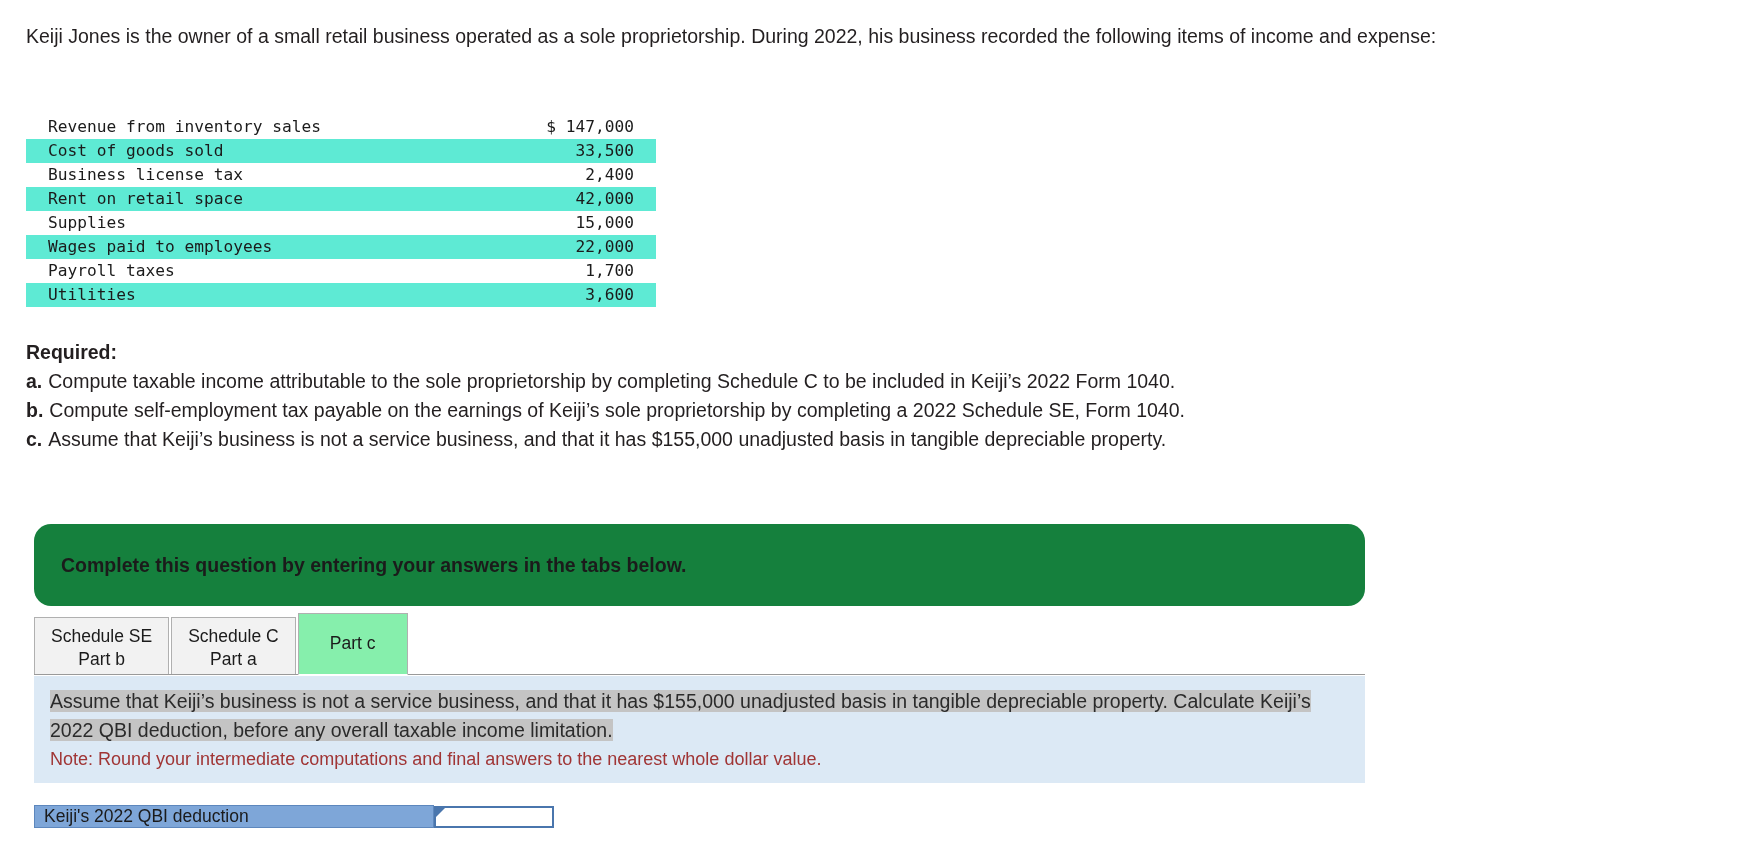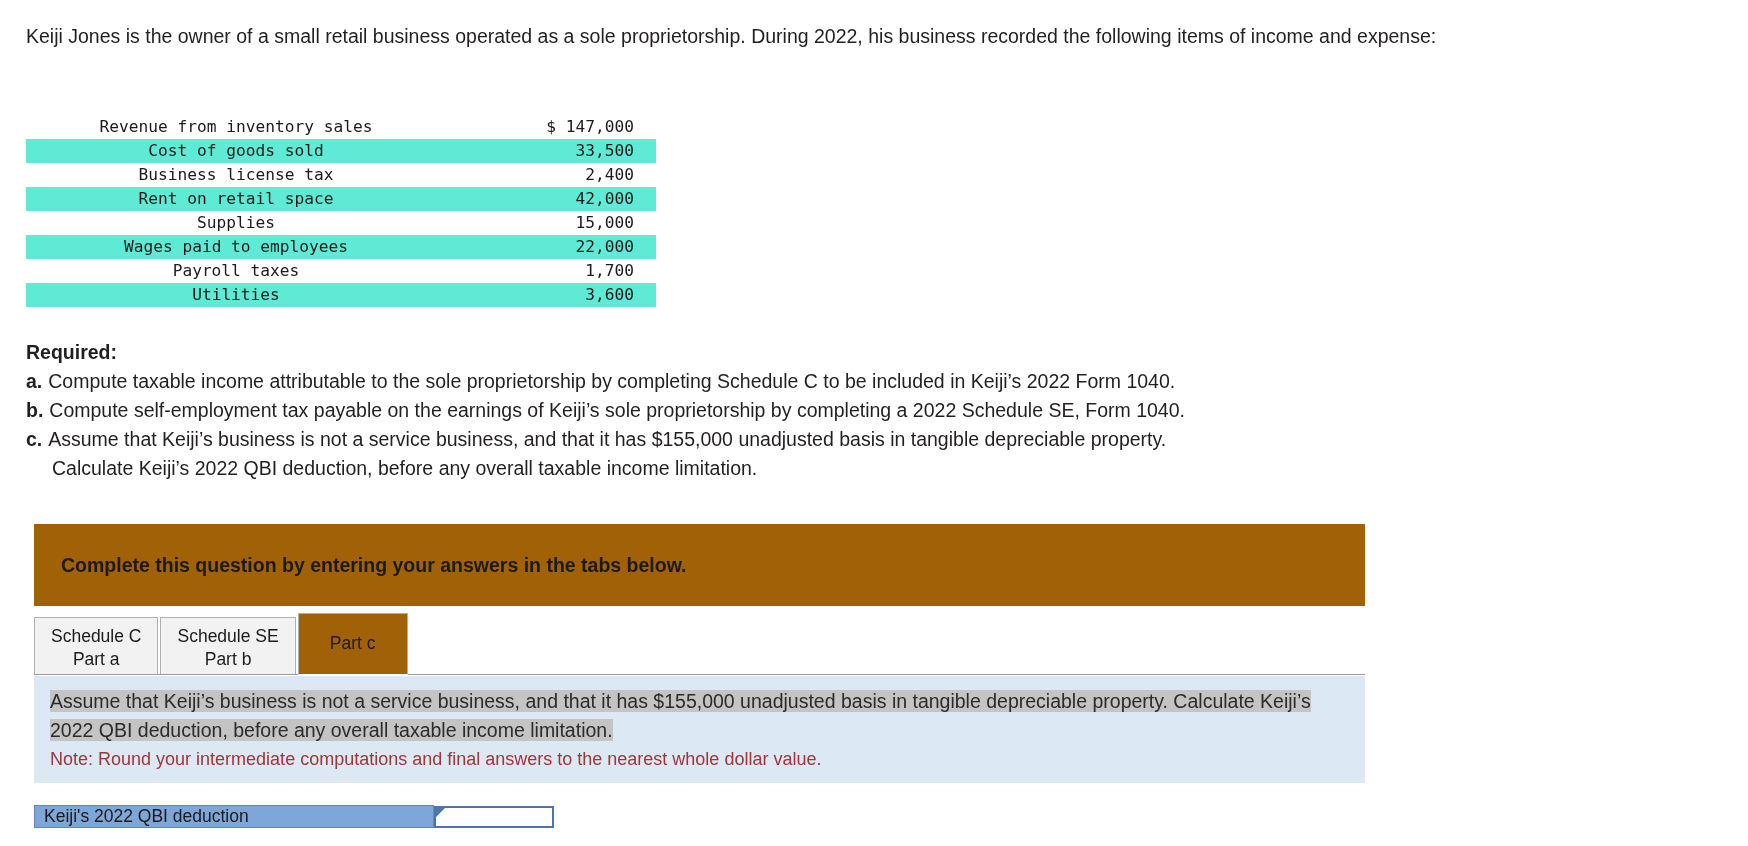--- a/index.html
+++ b/index.html
@@ -37,21 +37,21 @@
     font-family: "DejaVu Sans Mono", "Liberation Mono", monospace;
     font-size: 16.2px;
     color: #1b1b1b;
   }
   .facts-table td {
     padding: 2px 0 3px 0;
     line-height: 19px;
     white-space: pre;
   }
   .facts-table tr.striped td { background: #5eead4; }
-  .facts-table td.label { padding-left: 22px; text-align: center; }
+  .facts-table td.label { padding-left: 22px; text-align: left; }
   .facts-table td.amount { text-align: right; padding-right: 22px; width: 210px; }
 
   
   .required-block {
     position: absolute;
     left: 26px;
     top: 338px;
     width: 1500px;
     font-size: 19.5px;
     line-height: 29px;
@@ -63,23 +63,24 @@
   .req-text { flex: 1 1 auto; }
   .req-cont { padding-left: 26px; }
 
   
   .instruction-bar {
     position: absolute;
     left: 34px;
     top: 524px;
     width: 1331px;
     height: 82px;
-    background: #a16207;
+    background: #15803d;
     display: flex;
     align-items: center;
+    border-radius: 17px;
   }
   .instruction-text {
     font-size: 19.5px;
     font-weight: bold;
     color: #1b1b1b;
     padding-left: 27px;
   }
 
   
   .tab-strip {
@@ -105,21 +106,21 @@
     color: #1b1b1b;
     text-align: center;
     padding: 7px 16px 8px 16px;
     height: 58px;
     min-width: 116px;
     margin-right: 2px;
     position: relative;
     z-index: 1;
   }
   .tab.active {
-    background: #a16207;
+    background: #86efac;
     border-bottom: 1px solid #ffffff;
     height: 62px;
     z-index: 3;
     padding-top: 18px;
     min-width: 110px;
   }
   .tab-underline {
     position: absolute;
     left: 0;
     bottom: 0;
@@ -259,39 +260,38 @@
         <div class="req-item">
           <span class="req-letter">b.</span>
           <span class="req-text">Compute self-employment tax payable on the earnings of Keiji’s sole proprietorship by completing a 2022 Schedule SE, Form 1040.</span>
         </div>
       </div>
       <div>
         <div class="req-item">
           <span class="req-letter">c.</span>
           <span class="req-text">Assume that Keiji’s business is not a service business, and that it has $155,000 unadjusted basis in tangible depreciable property.</span>
         </div>
-        <div class="req-cont">Calculate Keiji’s 2022 QBI deduction, before any overall taxable income limitation.</div>
       </div>
     </div>
 </div>
 
 <div class="instruction-bar">
   <div class="instruction-text">Complete this question by entering your answers in the tabs below.</div>
 </div>
 
 <div class="tab-strip">
   <div class="tab-underline"></div>
   <div class="tab-row">
       <div class="tab">
+        <div>Schedule SE</div>
+        <div>Part b</div>
+      </div>
+      <div class="tab">
         <div>Schedule C</div>
         <div>Part a</div>
-      </div>
-      <div class="tab">
-        <div>Schedule SE</div>
-        <div>Part b</div>
       </div>
       <div class="tab active">
         <div>Part c</div>
       </div>
     </div>
 </div>
 
 <div class="question-panel">
   <div class="question-inner">
     <div><span class="q-sel">Assume that Keiji’s business is not a service business, and that it has $155,000 unadjusted basis in tangible depreciable property. Calculate Keiji’s 2022 QBI deduction, before any overall taxable income limitation.</span></div>

